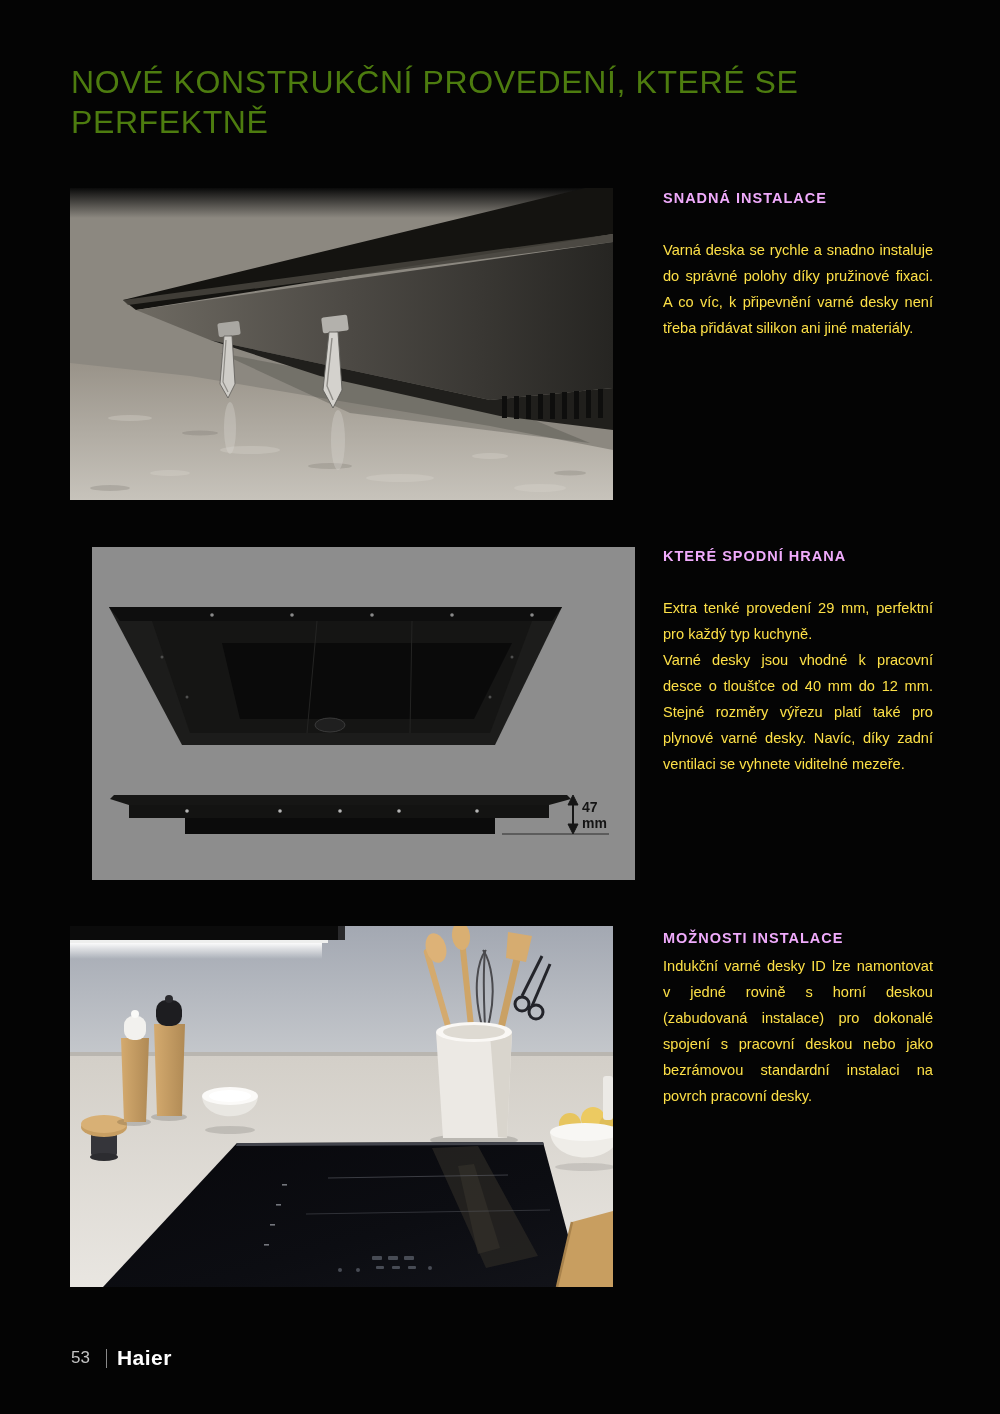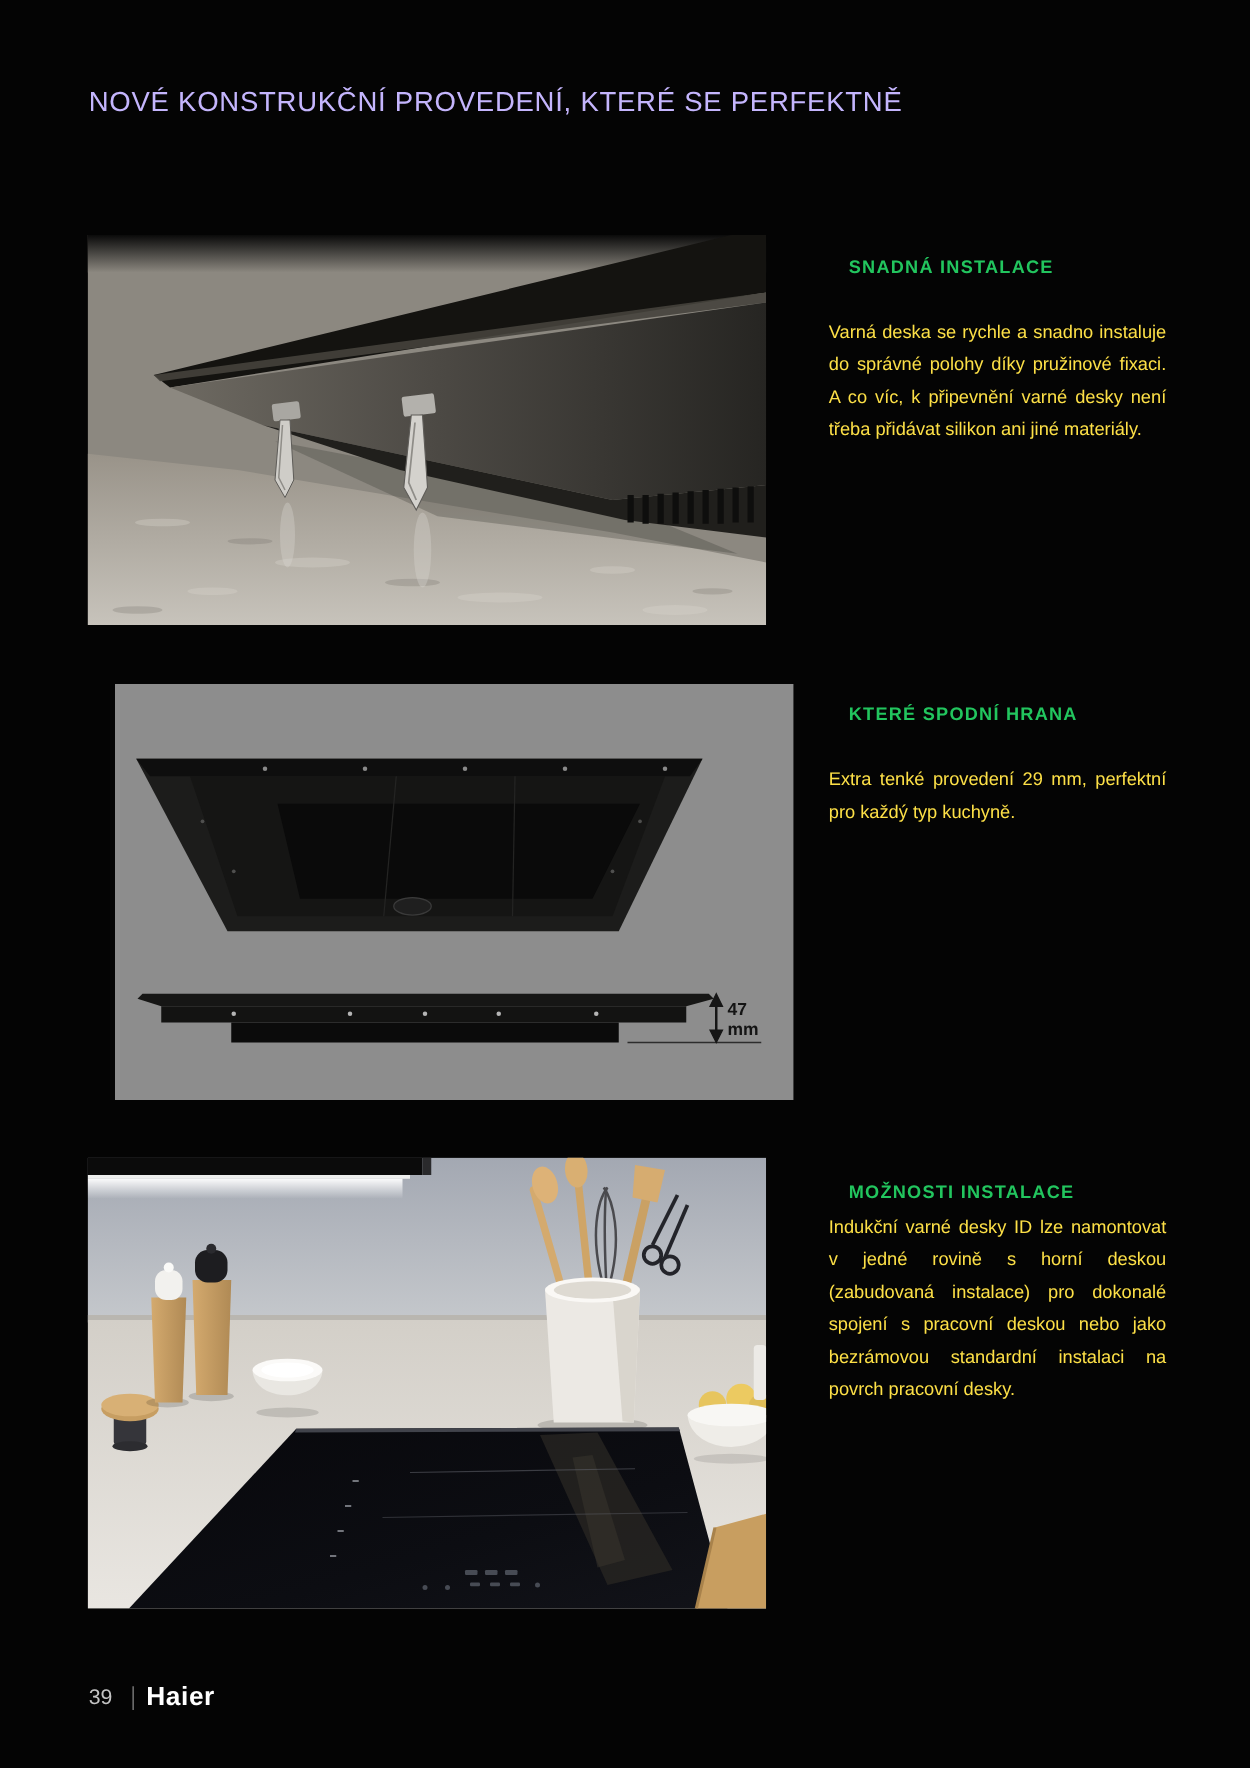--- a/index.html
+++ b/index.html
@@ -8,39 +8,39 @@
     background:#040404;
     font-family:"Liberation Sans", sans-serif;
     position:relative;
     overflow:hidden;
     color:#f1f1f1;
   }
   .abs { position:absolute; }
 
   .page-title {
     left:71px; top:62px; width:860px;
-    font-size:22px; line-height:40px;
+    font-size:32px; line-height:40px;
     font-weight:400; letter-spacing:0.6px;
-    color:#c4b5fd;
+    color:#4d7c0f;
   }
   .page-title .tline { display:block; }
 
   .figure { overflow:hidden; }
   .figure svg { display:block; }
   .fig1 { left:70px; top:188px; width:543px; height:312px; }
   .fig2 { left:70px; top:547px; width:543px; height:333px;padding-left:22px; }
   .fig3 { left:70px; top:926px; width:543px; height:361px; }
 
   .section { width:270px; }
   .sec1 { left:663px; top:190px; }
   .sec2 { left:663px; top:548px; }
   .sec3 { left:663px; top:930px; }
   .section h3 {
-    margin:16px; font-size:14.5px; font-weight:700;
-    letter-spacing:1px; color:#22c55e; line-height:16px;
+    margin:0; font-size:14.5px; font-weight:700;
+    letter-spacing:1px; color:#f0abfc; line-height:16px;
   }
   .sec1 h3, .sec2 h3 { margin-bottom:31px; }
   .sec3 h3 { margin-bottom:7px; }
   .section p {
     margin:0; font-size:14.6px; line-height:26px;
     text-align:justify; color:#fde047;
   }
 
   .footer {
     left:71px; top:1344px;
@@ -180,20 +180,21 @@
       </g>
       <text x="490" y="265" font-size="14" font-weight="700" fill="#141414">47</text>
       <text x="490" y="281" font-size="14" font-weight="700" fill="#141414">mm</text>
     </g>
   </svg>
 </div>
 
 <div class="abs section sec2">
   <h3>KTERÉ SPODNÍ HRANA</h3>
   <p>Extra tenké provedení 29 mm, perfektní pro každý typ kuchyně.</p>
+  <p>Varné desky jsou vhodné k pracovní desce o tloušťce od 40 mm do 12 mm. Stejné rozměry výřezu platí také pro plynové varné desky. Navíc, díky zadní ventilaci se vyhnete viditelné mezeře.</p>
 </div>
 
 <div class="abs figure fig3">
   <svg width="543" height="361" viewBox="0 0 543 361">
     <defs>
       <linearGradient id="wallg" x1="0" y1="0" x2="0" y2="1">
         <stop offset="0" stop-color="#a3a8b2"></stop>
           <stop offset="1" stop-color="#c5c8cc"></stop>
       </linearGradient>
       <linearGradient id="counterg" x1="0" y1="0" x2="0" y2="1">
@@ -330,16 +331,16 @@
     <rect x="533" y="150" width="10" height="44" rx="3" fill="#eceae6"></rect>
   </svg>
 </div>
 
 <div class="abs section sec3">
   <h3>MOŽNOSTI INSTALACE</h3>
   <p>Indukční varné desky ID lze namontovat v jedné rovině s horní deskou (zabudovaná instalace) pro dokonalé spojení s pracovní deskou nebo jako bezrámovou standardní instalaci na povrch pracovní desky.</p>
 </div>
 
 <div class="abs footer">
-  <span class="page-number">39</span>
+  <span class="page-number">53</span>
   <span class="footer-divider"></span>
   <span class="brand-logo">Haier</span>
 </div>
 
 </body></html>

